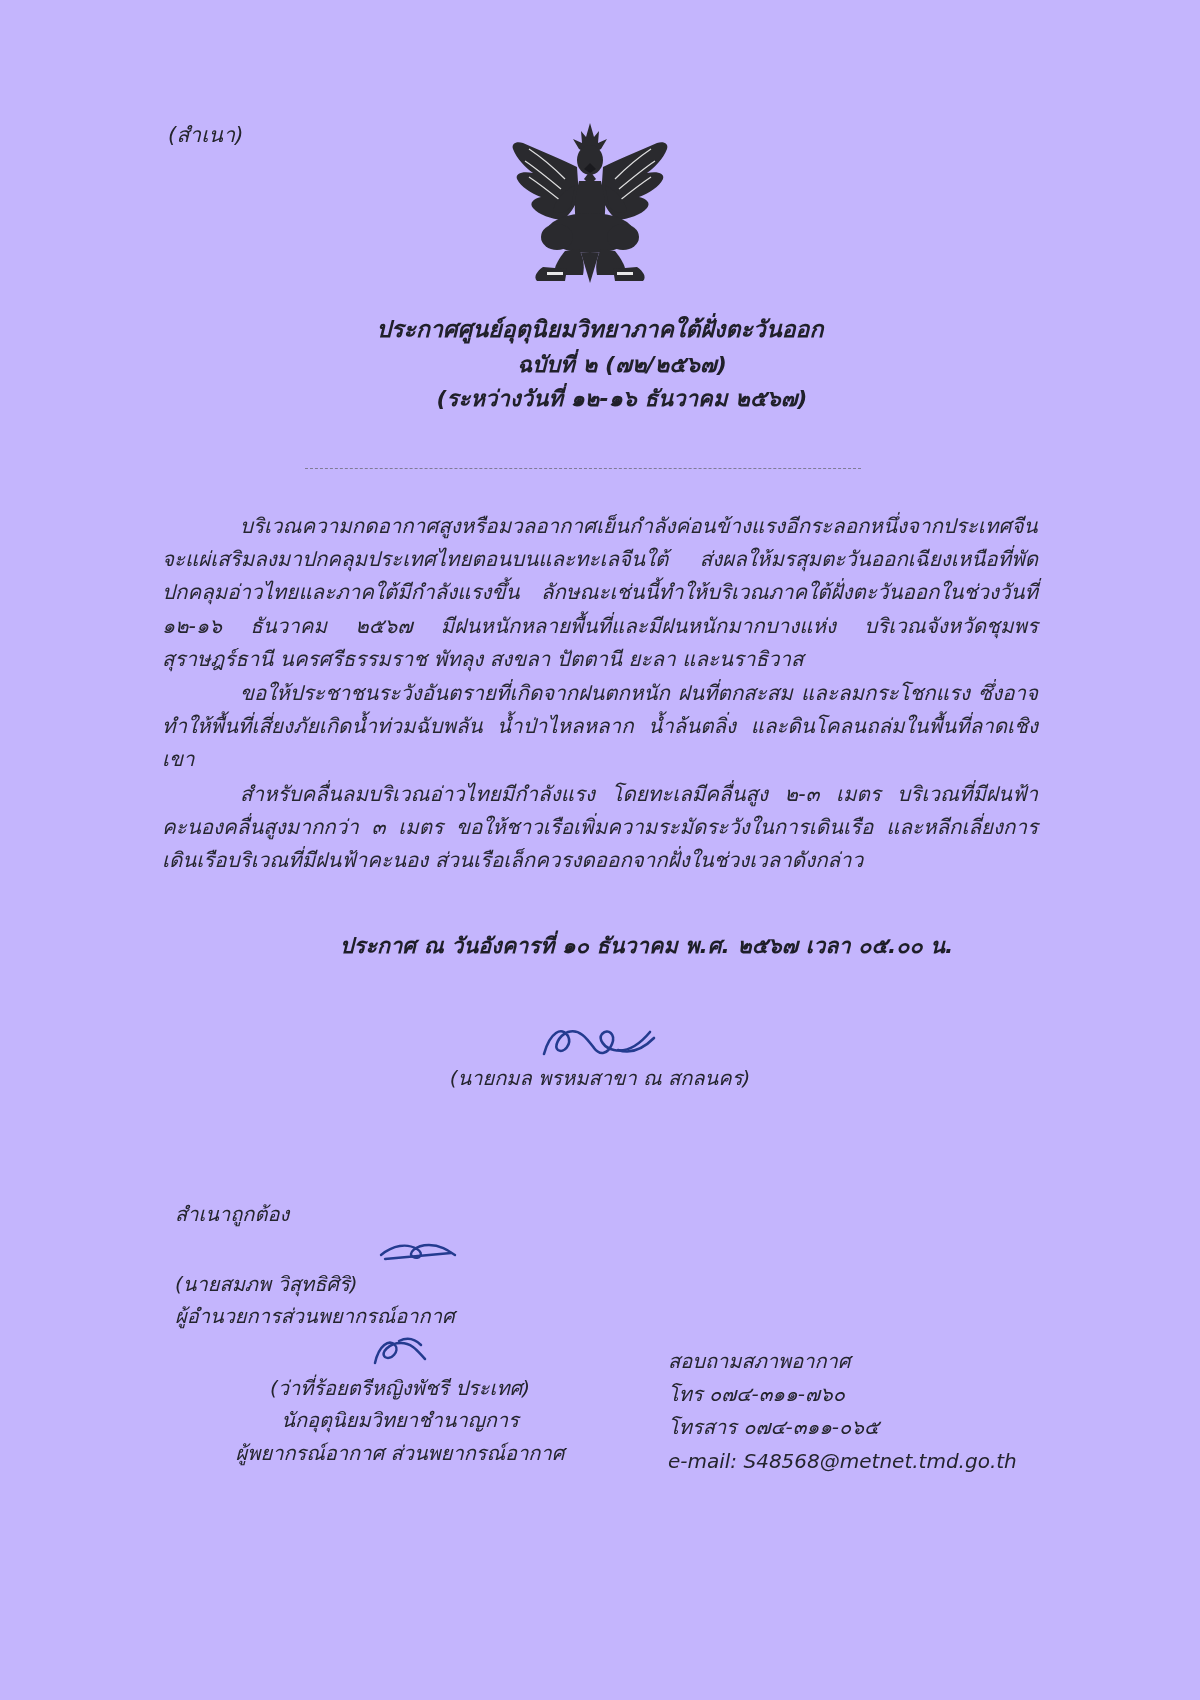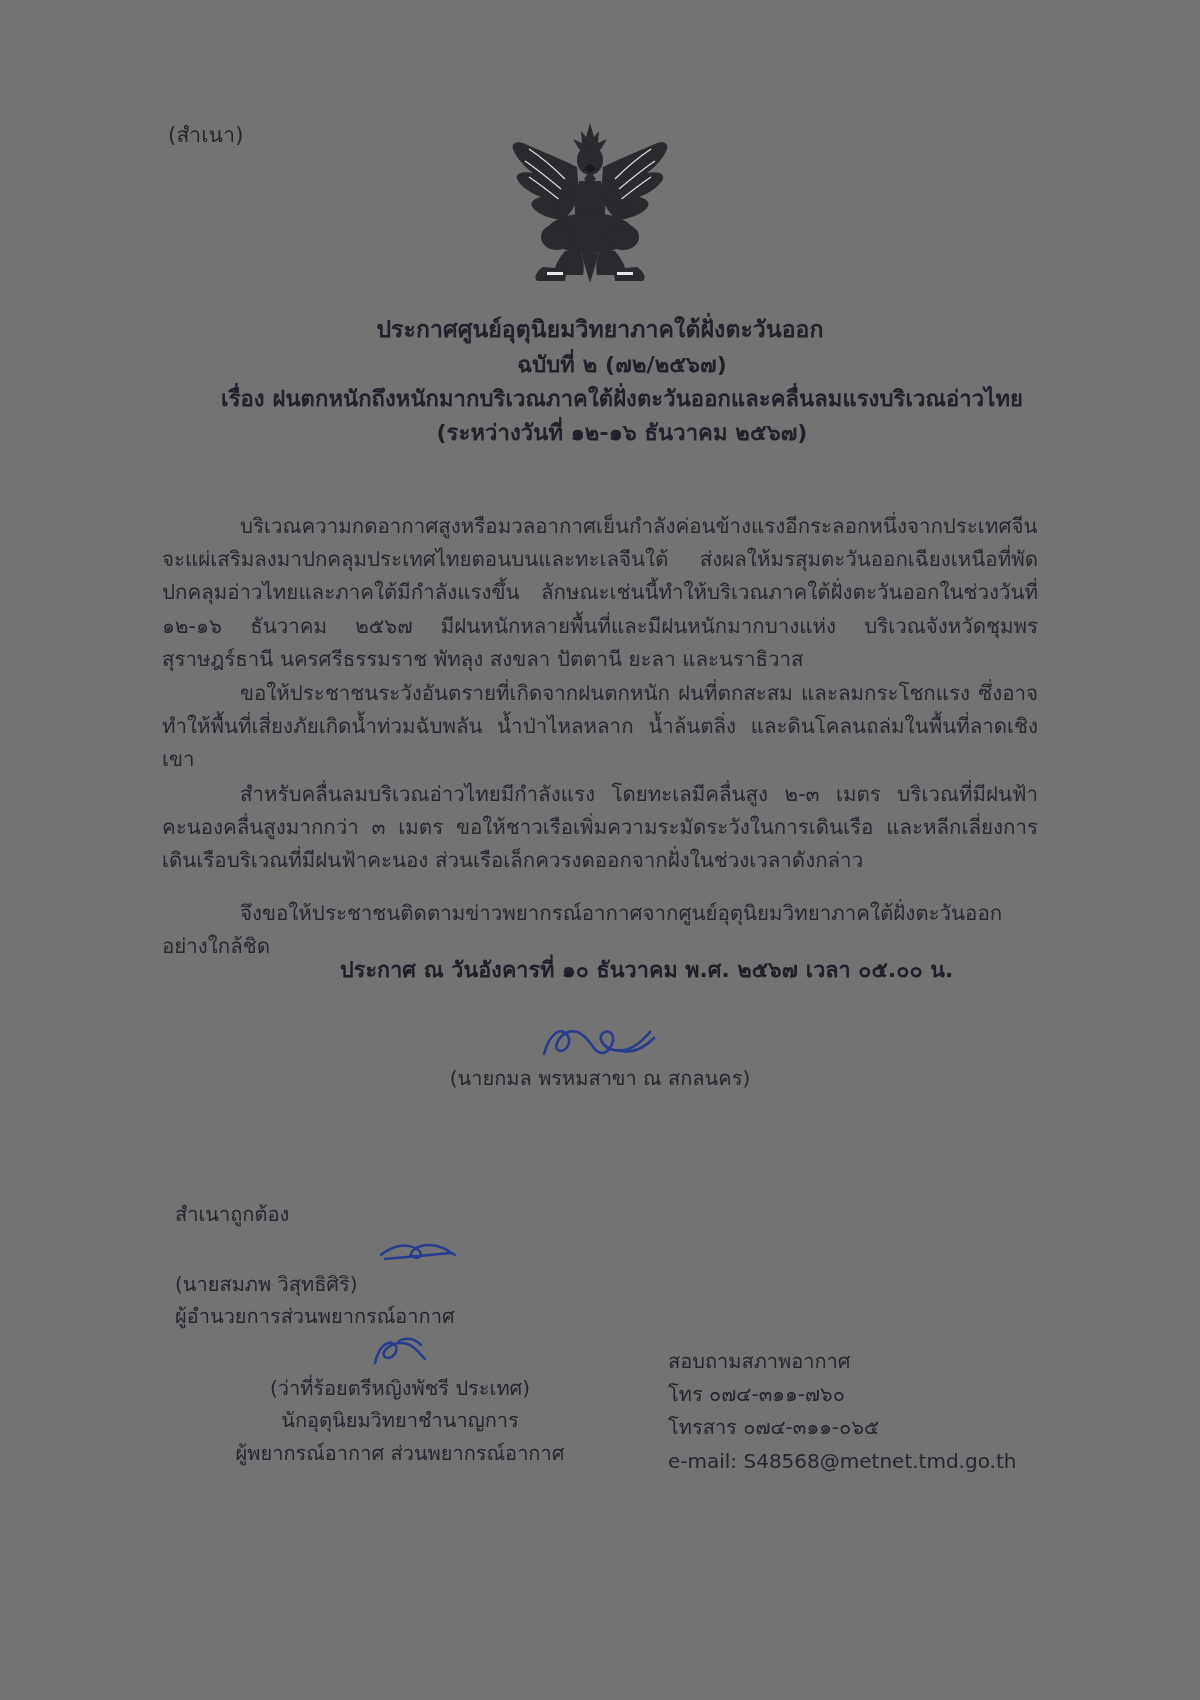--- a/index.html
+++ b/index.html
@@ -13,21 +13,22 @@
     height: 1700px;
     position: relative;
     font-family: "DejaVu Sans", "Liberation Sans", sans-serif;
     color: #2b2b33;
     overflow: hidden;
   }
 
   .page {
     position: absolute;
     inset: 0;
-    background: #737373;
+    background: #c4b5fd;
+    font-style: italic;
   }
 
   
   .copy-mark {
     position: absolute;
     left: 168px;
     top: 118px;
     font-size: 21px;
     letter-spacing: 0.2px;
     color: #24242c;
@@ -87,21 +88,21 @@
     text-justify: inter-word;
     color: #262630;
     margin: 0 0 1px 0;
     text-indent: 78px;
   }
   .para.gap { margin-top: 20px; }
 
   .announce-line {
     position: absolute;
     left: 340px;
-    top: 952px;
+    top: 928px;
     font-size: 21.5px;
     font-weight: bold;
     color: #1e1e28;
     letter-spacing: 0.1px;
   }
 
   
   .sig-main {
     position: absolute;
     left: 0;
@@ -236,31 +237,29 @@
           <path d="M52 157 L68 157 L68 160 L52 160 Z"></path>
           <path d="M122 157 L138 157 L138 160 L122 160 Z"></path>
         </g>
       </g>
     </svg>
   </div>
 
   <div class="title-block">
     <div class="title-line">ประกาศศูนย์อุตุนิยมวิทยาภาคใต้ฝั่งตะวันออก</div>
     <div class="title-line sub">ฉบับที่ ๒ (๗๒/๒๕๖๗)</div>
-    <div class="title-line sub">เรื่อง ฝนตกหนักถึงหนักมากบริเวณภาคใต้ฝั่งตะวันออกและคลื่นลมแรงบริเวณอ่าวไทย</div>
     <div class="title-line sub">(ระหว่างวันที่ ๑๒-๑๖ ธันวาคม ๒๕๖๗)</div>
   </div>
 
   <div class="divider"></div>
 
   <div class="body-block">
     <p class="para">บริเวณความกดอากาศสูงหรือมวลอากาศเย็นกำลังค่อนข้างแรงอีกระลอกหนึ่งจากประเทศจีน จะแผ่เสริมลงมาปกคลุมประเทศไทยตอนบนและทะเลจีนใต้ ส่งผลให้มรสุมตะวันออกเฉียงเหนือที่พัดปกคลุมอ่าวไทยและภาคใต้มีกำลังแรงขึ้น ลักษณะเช่นนี้ทำให้บริเวณภาคใต้ฝั่งตะวันออกในช่วงวันที่ ๑๒-๑๖ ธันวาคม ๒๕๖๗ มีฝนหนักหลายพื้นที่และมีฝนหนักมากบางแห่ง บริเวณจังหวัดชุมพร สุราษฎร์ธานี นครศรีธรรมราช พัทลุง สงขลา ปัตตานี ยะลา และนราธิวาส</p>
     <p class="para">ขอให้ประชาชนระวังอันตรายที่เกิดจากฝนตกหนัก ฝนที่ตกสะสม และลมกระโชกแรง ซึ่งอาจทำให้พื้นที่เสี่ยงภัยเกิดน้ำท่วมฉับพลัน น้ำป่าไหลหลาก น้ำล้นตลิ่ง และดินโคลนถล่มในพื้นที่ลาดเชิงเขา</p>
     <p class="para">สำหรับคลื่นลมบริเวณอ่าวไทยมีกำลังแรง โดยทะเลมีคลื่นสูง ๒-๓ เมตร บริเวณที่มีฝนฟ้าคะนองคลื่นสูงมากกว่า ๓ เมตร ขอให้ชาวเรือเพิ่มความระมัดระวังในการเดินเรือ และหลีกเลี่ยงการเดินเรือบริเวณที่มีฝนฟ้าคะนอง ส่วนเรือเล็กควรงดออกจากฝั่งในช่วงเวลาดังกล่าว</p>
-    <p class="para gap">จึงขอให้ประชาชนติดตามข่าวพยากรณ์อากาศจากศูนย์อุตุนิยมวิทยาภาคใต้ฝั่งตะวันออกอย่างใกล้ชิด</p>
   </div>
 
   <div class="announce-line">ประกาศ ณ วันอังคารที่ ๑๐ ธันวาคม พ.ศ. ๒๕๖๗ เวลา ๐๕.๐๐ น.</div>
 
   <div class="sig-main">
     <div class="sig-scribble">
       <svg width="180" height="42" viewBox="0 0 180 42" aria-hidden="true">
         <g class="scribble-ink" stroke-width="2.6" stroke-linecap="round">
           <path d="M34 34 C40 12 52 6 58 16 C62 24 54 34 48 30 C44 27 48 16 58 12
                    C70 8 78 20 84 28 C90 36 98 34 102 24 C106 14 98 8 92 14

